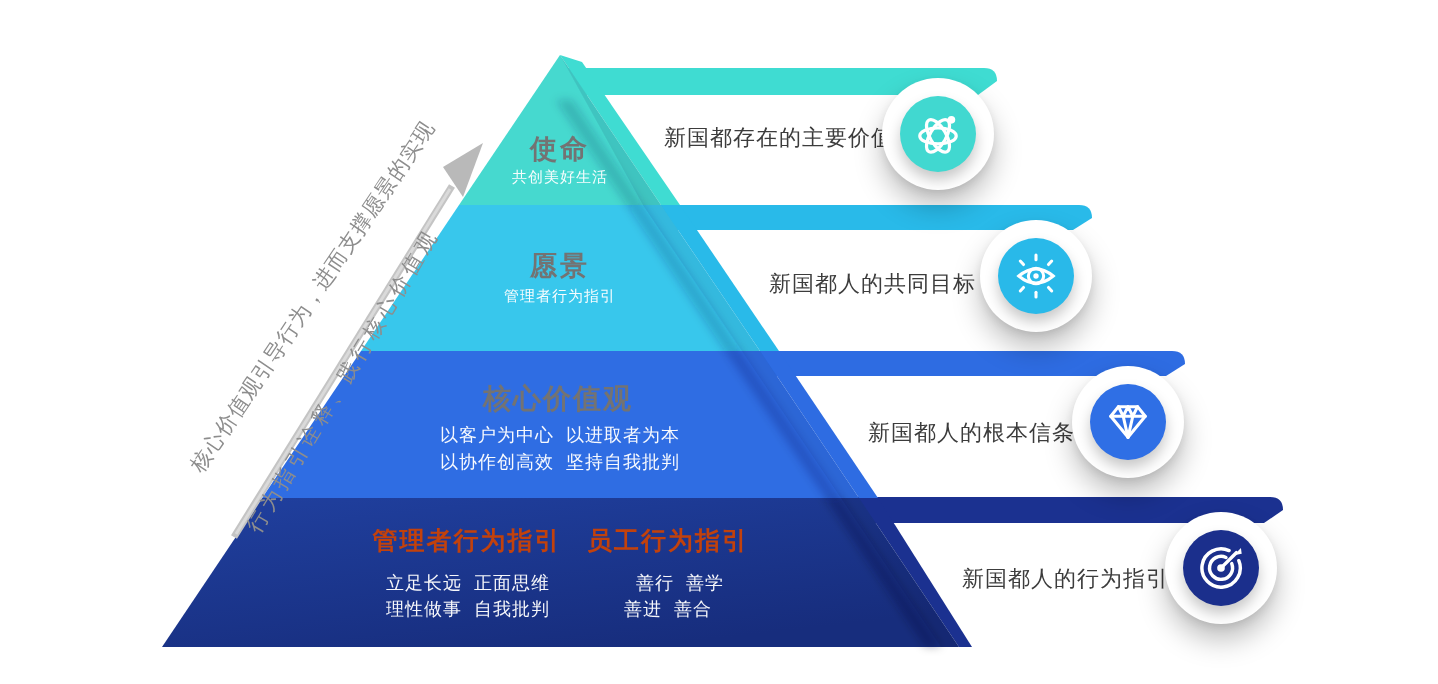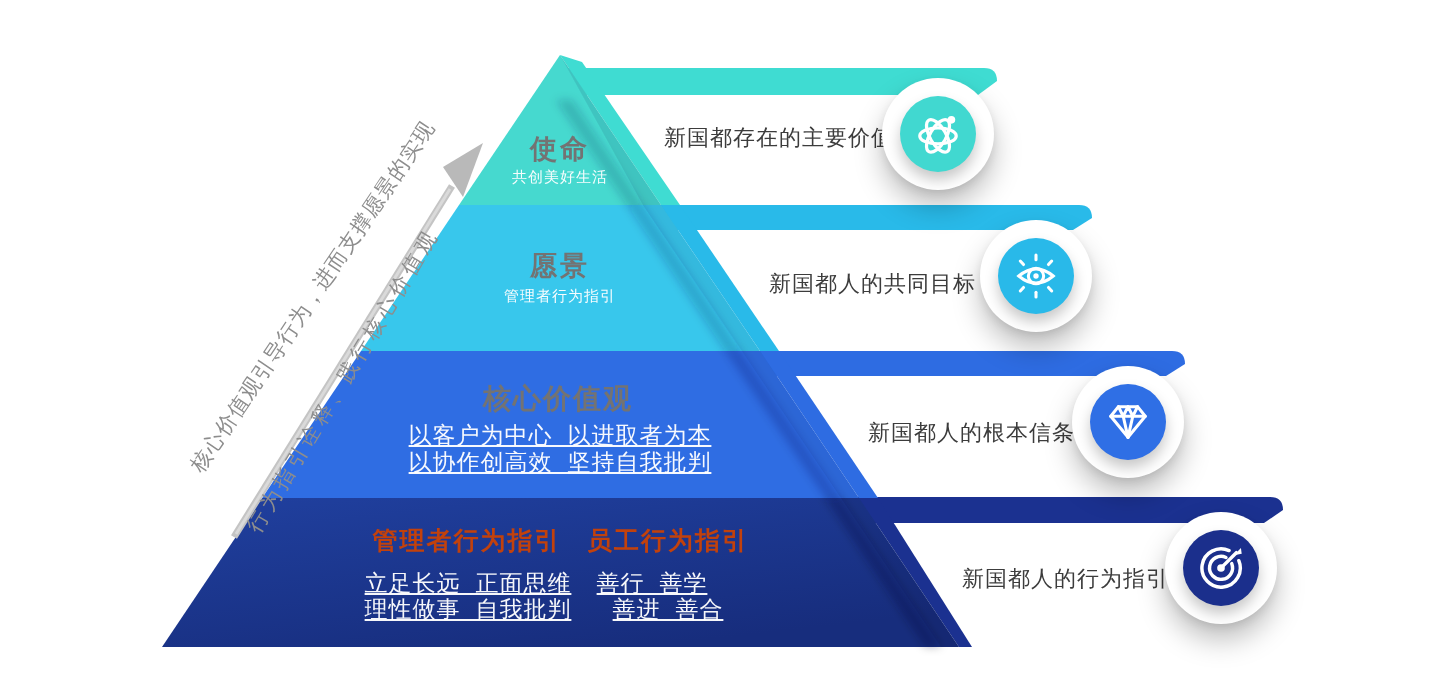--- a/index.html
+++ b/index.html
@@ -5,21 +5,21 @@
   html,body{margin:0;padding:0;background:#ffffff;}
   body{font-family:"Liberation Sans","DejaVu Sans",sans-serif;}
   #canvas{position:relative;width:1438px;height:684px;background:#ffffff;overflow:hidden;}
   svg.layer{position:absolute;left:0;top:0;z-index:1;}
   .txt{position:absolute;z-index:5;}
   .center{transform:translateX(-50%);text-align:center;}
   .pre{white-space:pre;}
   .lvl-title{color:#737373;font-weight:bold;font-size:27px;letter-spacing:3px;}
   .lvl-title.small{font-size:28px;letter-spacing:2px;}
   .lvl-sub{color:rgba(255,255,255,0.95);font-size:15px;letter-spacing:1px;}
-  .lvl-body{color:rgba(255,255,255,0.96);font-size:23px;line-height:27px;letter-spacing:1px;text-decoration:underline;}
+  .lvl-body{color:rgba(255,255,255,0.96);font-size:18px;line-height:27px;letter-spacing:1px;}
   .col-title{color:#c2410c;font-weight:bold;font-size:25px;letter-spacing:2px;}
   .banner-label{color:#3c3c3c;font-size:22px;letter-spacing:1px;line-height:23px;}
   .rot-note{color:#8d8d8d;font-size:21px;letter-spacing:1px;transform-origin:0 11px;white-space:nowrap;z-index:2;}
   .badge{position:absolute;z-index:6;border-radius:50%;background:#ffffff;width:112px;height:112px;
          box-shadow:0 16px 28px rgba(0,0,0,0.25), 0 4px 8px rgba(0,0,0,0.08);}
   .badge-inner{position:absolute;left:18px;top:18px;width:76px;height:76px;border-radius:50%;
          box-shadow:0 8px 14px rgba(0,0,0,0.22);display:flex;align-items:center;justify-content:center;}
   .badge-inner svg{width:46px;height:46px;display:block;}
 </style>
 </head>
@@ -78,21 +78,21 @@
   <div class="txt lvl-sub center" style="left:560px;top:287px;">管理者行为指引</div>
 
   <div class="txt lvl-title small center" style="left:558px;top:380px;">核心价值观</div>
   <div class="txt lvl-body pre center" style="left:560px;top:422px;">以客户为中心  以进取者为本</div>
   <div class="txt lvl-body pre center" style="left:560px;top:449px;">以协作创高效  坚持自我批判</div>
 
   <div class="txt col-title center" style="left:467px;top:524px;">管理者行为指引</div>
   <div class="txt col-title center" style="left:668px;top:524px;">员工行为指引</div>
   <div class="txt lvl-body pre center" style="left:468px;top:570px;">立足长远  正面思维</div>
   <div class="txt lvl-body pre center" style="left:468px;top:596px;">理性做事  自我批判</div>
-  <div class="txt lvl-body pre center" style="left:652px;top:570px;">善行  善学</div>
+  <div class="txt lvl-body pre center" style="left:680px;top:570px;">善行  善学</div>
   <div class="txt lvl-body pre center" style="left:668px;top:596px;">善进  善合</div>
 
   <div class="txt banner-label" style="left:664px;top:126px;">新国都存在的主要价值</div>
   <div class="txt banner-label" style="left:769px;top:274px;font-family:Liberation Mono, monospace;">新国都人的共同目标</div>
   <div class="txt banner-label" style="left:868px;top:421px;">新国都人的根本信条</div>
   <div class="txt banner-label" style="left:962px;top:567px;">新国都人的行为指引</div>
 
   <div class="badge" style="left:882px;top:78px;">
     <div class="badge-inner" style="background:#41d8d0;">
       <svg viewBox="0 0 24 24" fill="none" stroke="#ffffff" stroke-width="1.7" stroke-linecap="round">

